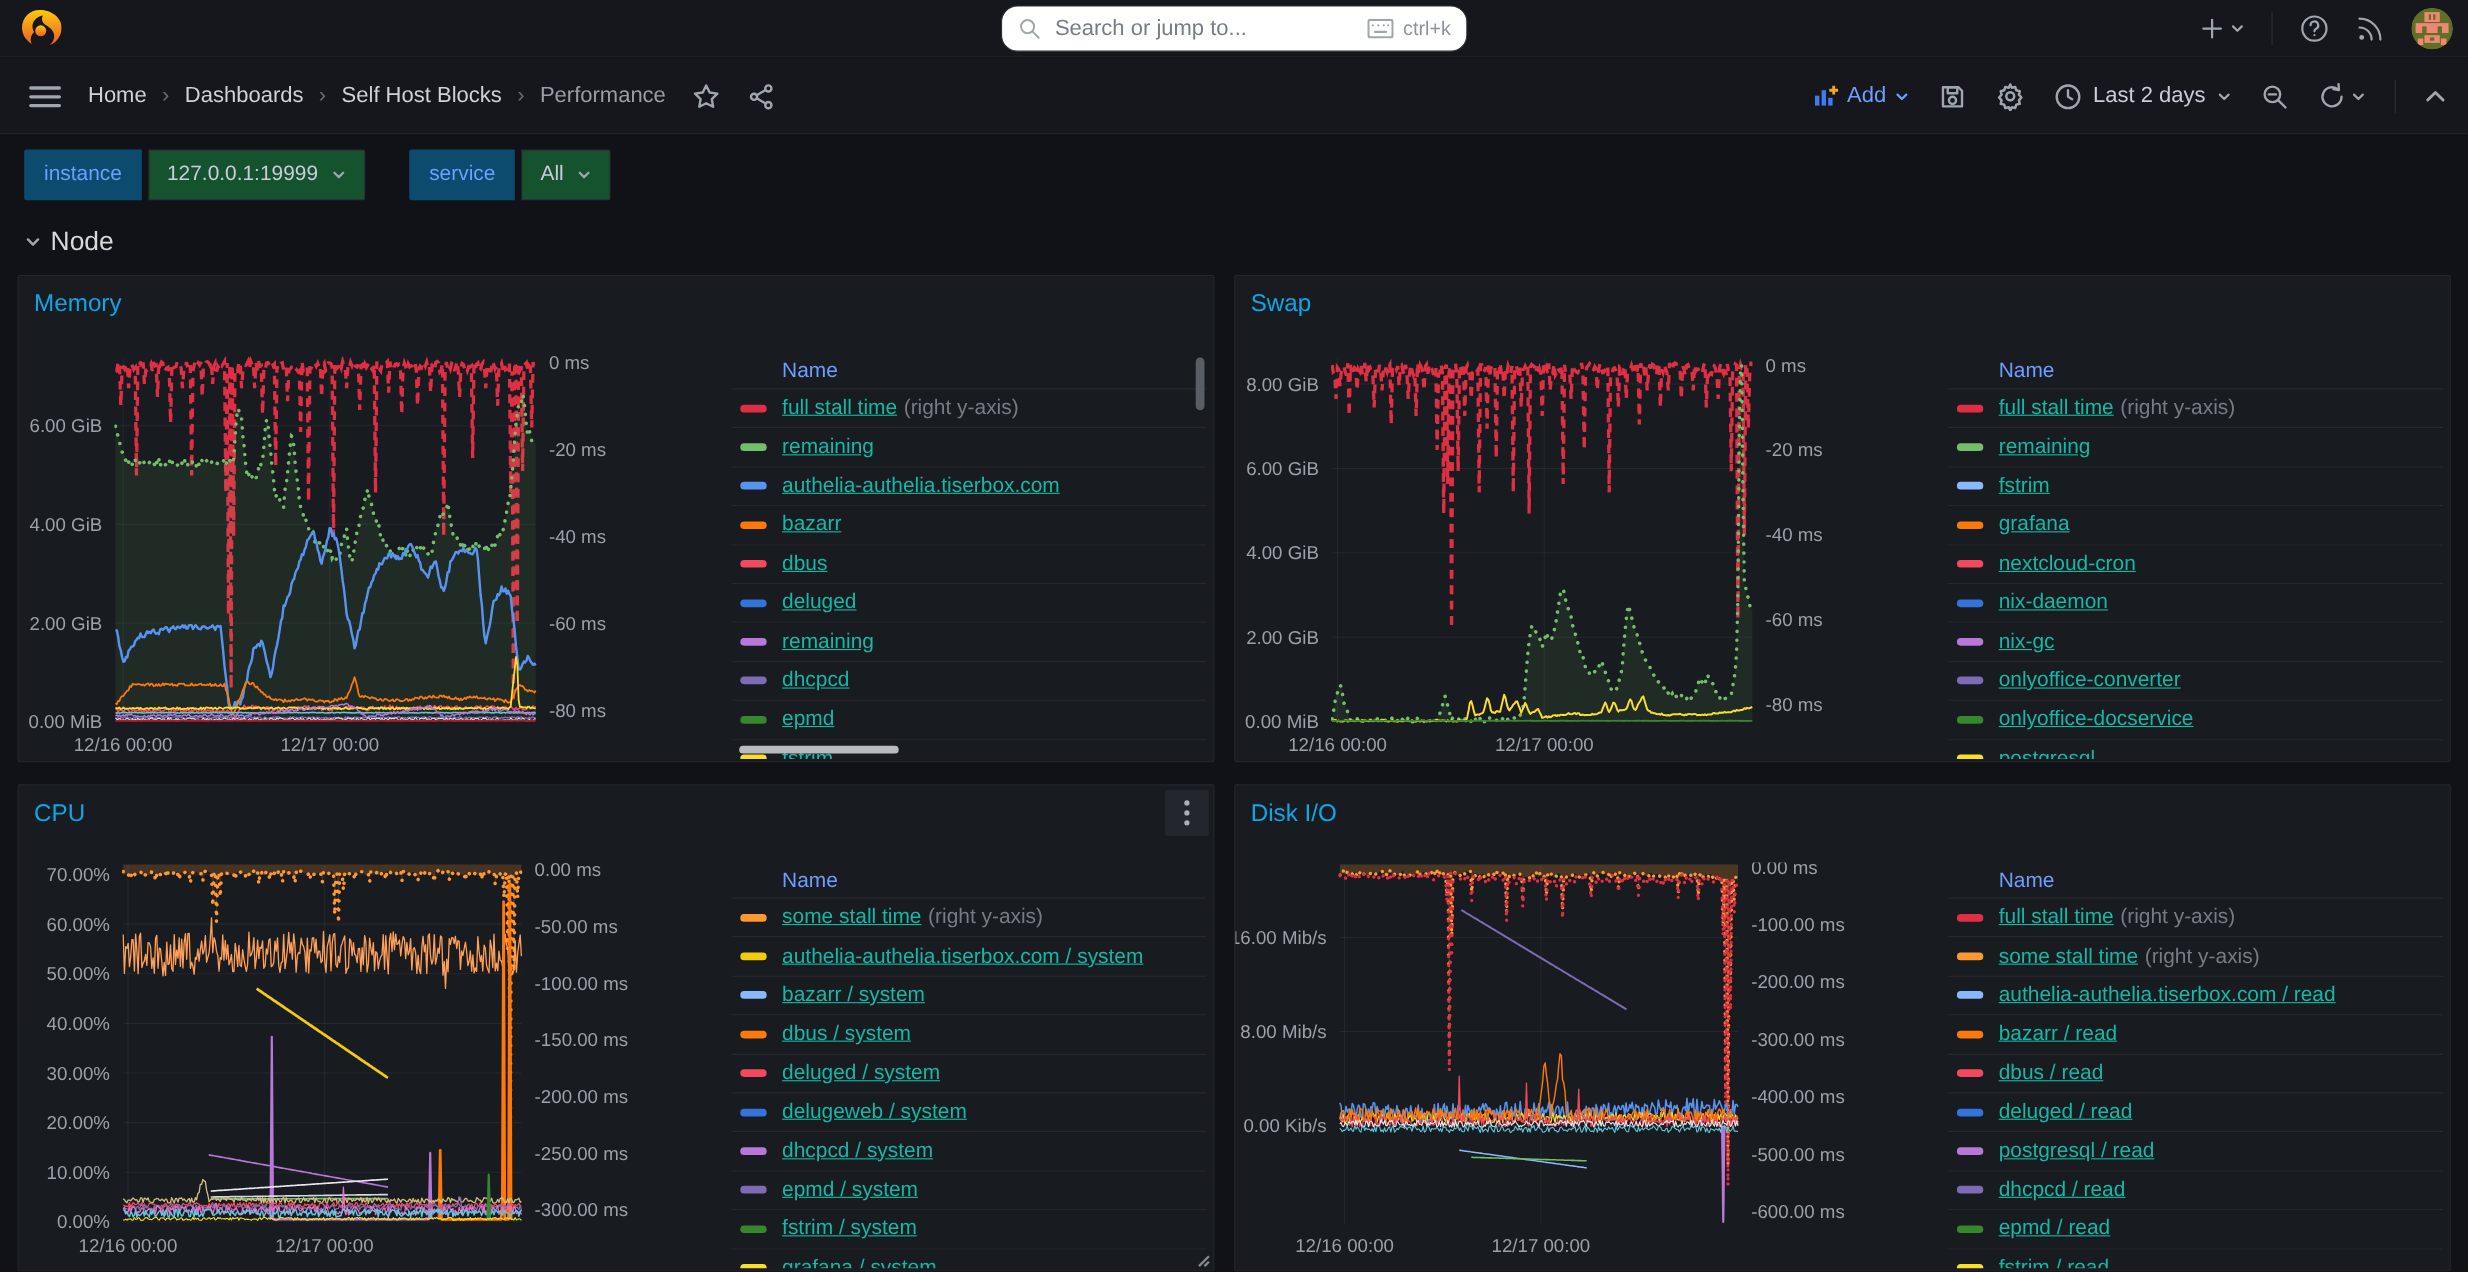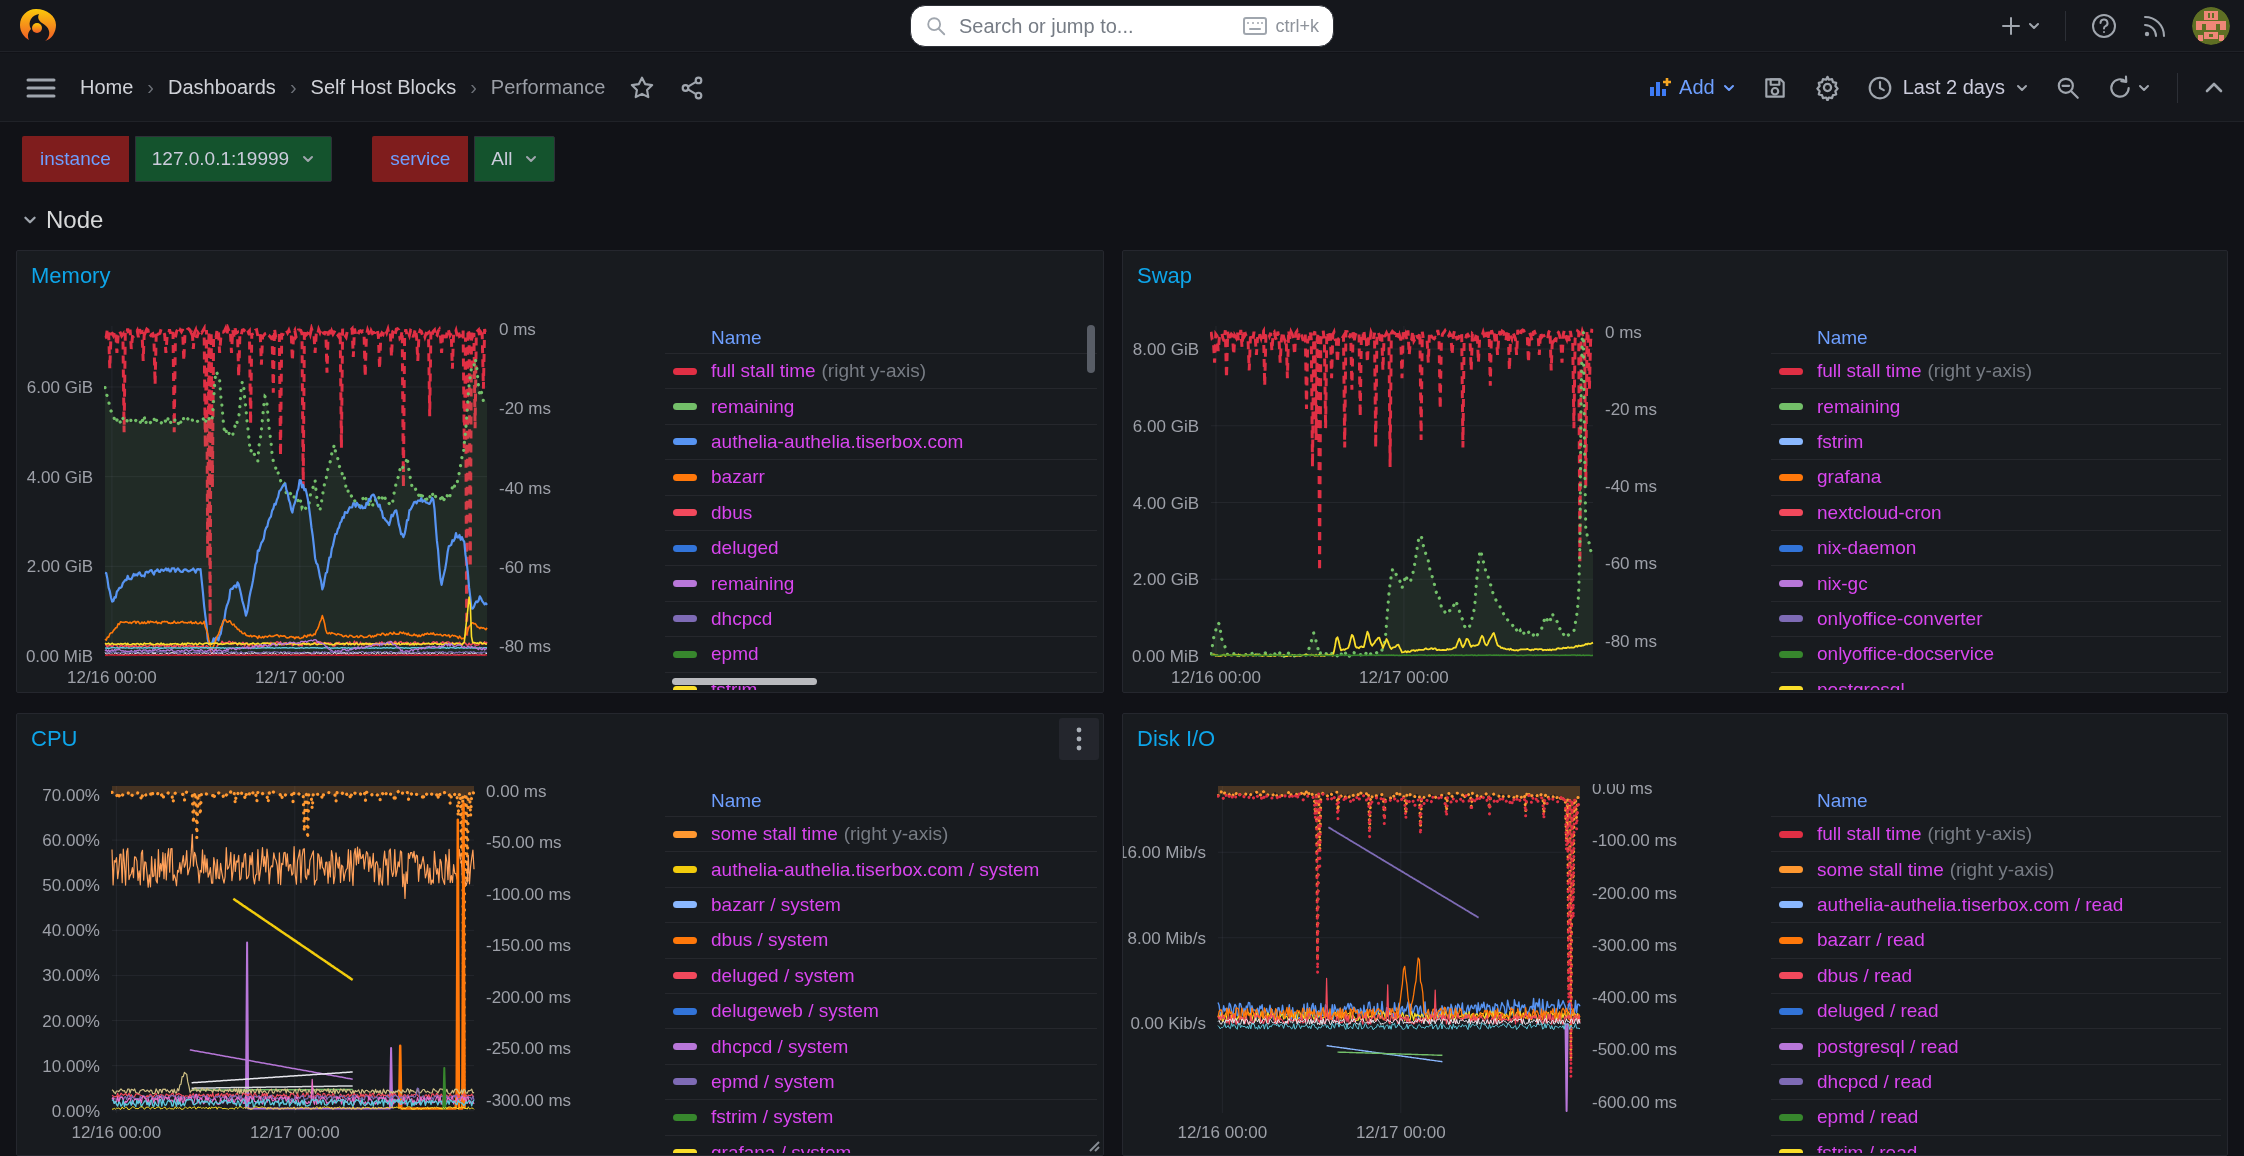--- a/index.html
+++ b/index.html
@@ -32,21 +32,21 @@
   .crumb.current { color:#9a9ea6; }
   .crumb-sep { color:#6c7077; font-size:20px; }
   .tl-right { position:absolute; right:20px; top:0; height:69px; display:flex;
     align-items:center; gap:26px; }
   .addbtn { display:flex; align-items:center; gap:7px; color:#6e9fff; font-size:20px; cursor:pointer; }
   .timepick { display:flex; align-items:center; gap:10px; font-size:20px; color:#ccccdc; cursor:pointer; }
 
   
   .filters { position:absolute; left:22px; top:136px; display:flex; gap:40px; }
   .filter { display:flex; }
-  .f-label { background:#7f1d1d; color:#6e9fff; font-size:19px; display:flex;
+  .f-label { background:#0c4a6e; color:#6e9fff; font-size:19px; display:flex;
     align-items:center; padding:0 18px; height:46px; border-radius:2px 0 0 2px; }
   .f-value { background:#14532d; border:1px solid #2e3138; color:#ccccdc; font-size:19px;
     display:flex; align-items:center; gap:12px; padding:0 16px; height:46px;
     border-radius:0 2px 2px 0; margin-left:6px; cursor:pointer; }
 
   
   .section-row { position:absolute; left:22px; top:206px; display:flex;
     align-items:center; gap:8px; cursor:pointer; }
   .section-row span { font-size:24px; font-weight:500; color:#d8d9da; }
 
@@ -61,21 +61,21 @@
     font-weight:500; color:#0ea5e9; cursor:pointer; }
   .kebab { position:absolute; right:4px; top:4px; width:40px; height:42px;
     background:#24262d; border-radius:3px; display:flex; align-items:center;
     justify-content:center; cursor:pointer; }
   .chart { position:absolute; left:0; top:70px; }
   .legend { position:absolute; left:648px; top:70px; right:6px; bottom:2px; overflow:hidden; }
   .legend-header { color:#6e9fff; font-size:19px; padding:6px 0 0 46px; height:32px; cursor:pointer; }
   .legend-row { height:35.4px; display:flex; align-items:center; padding-left:8px;
     border-top:1px solid rgba(204,204,220,0.08); cursor:pointer; }
   .swatch { width:24px; height:7px; border-radius:4px; margin-right:14px; flex:none; }
-  .legend-row .lbl { font-size:19px; color:#d946ef; white-space:nowrap; }
+  .legend-row .lbl { font-size:19px; color:#14b8a6; white-space:nowrap;text-decoration:underline; }
   .legend-row .sfx { font-size:19px; color:#777c84; white-space:nowrap; margin-left:6px; }
   .vscroll { position:absolute; right:2px; top:4px; width:8px; height:48px;
     background:#585d66; border-radius:4px; }
   .hscroll { position:absolute; left:7px; bottom:5px; width:145px; height:7px;
     background:#b9babe; border-radius:4px; }
   .resize-corner { position:absolute; right:3px; bottom:3px; }
 
   svg text { font-family:"Liberation Sans", sans-serif; }
   .icon { stroke:#a0a6ae; stroke-width:2; fill:none; stroke-linecap:round; stroke-linejoin:round; }
 </style>

